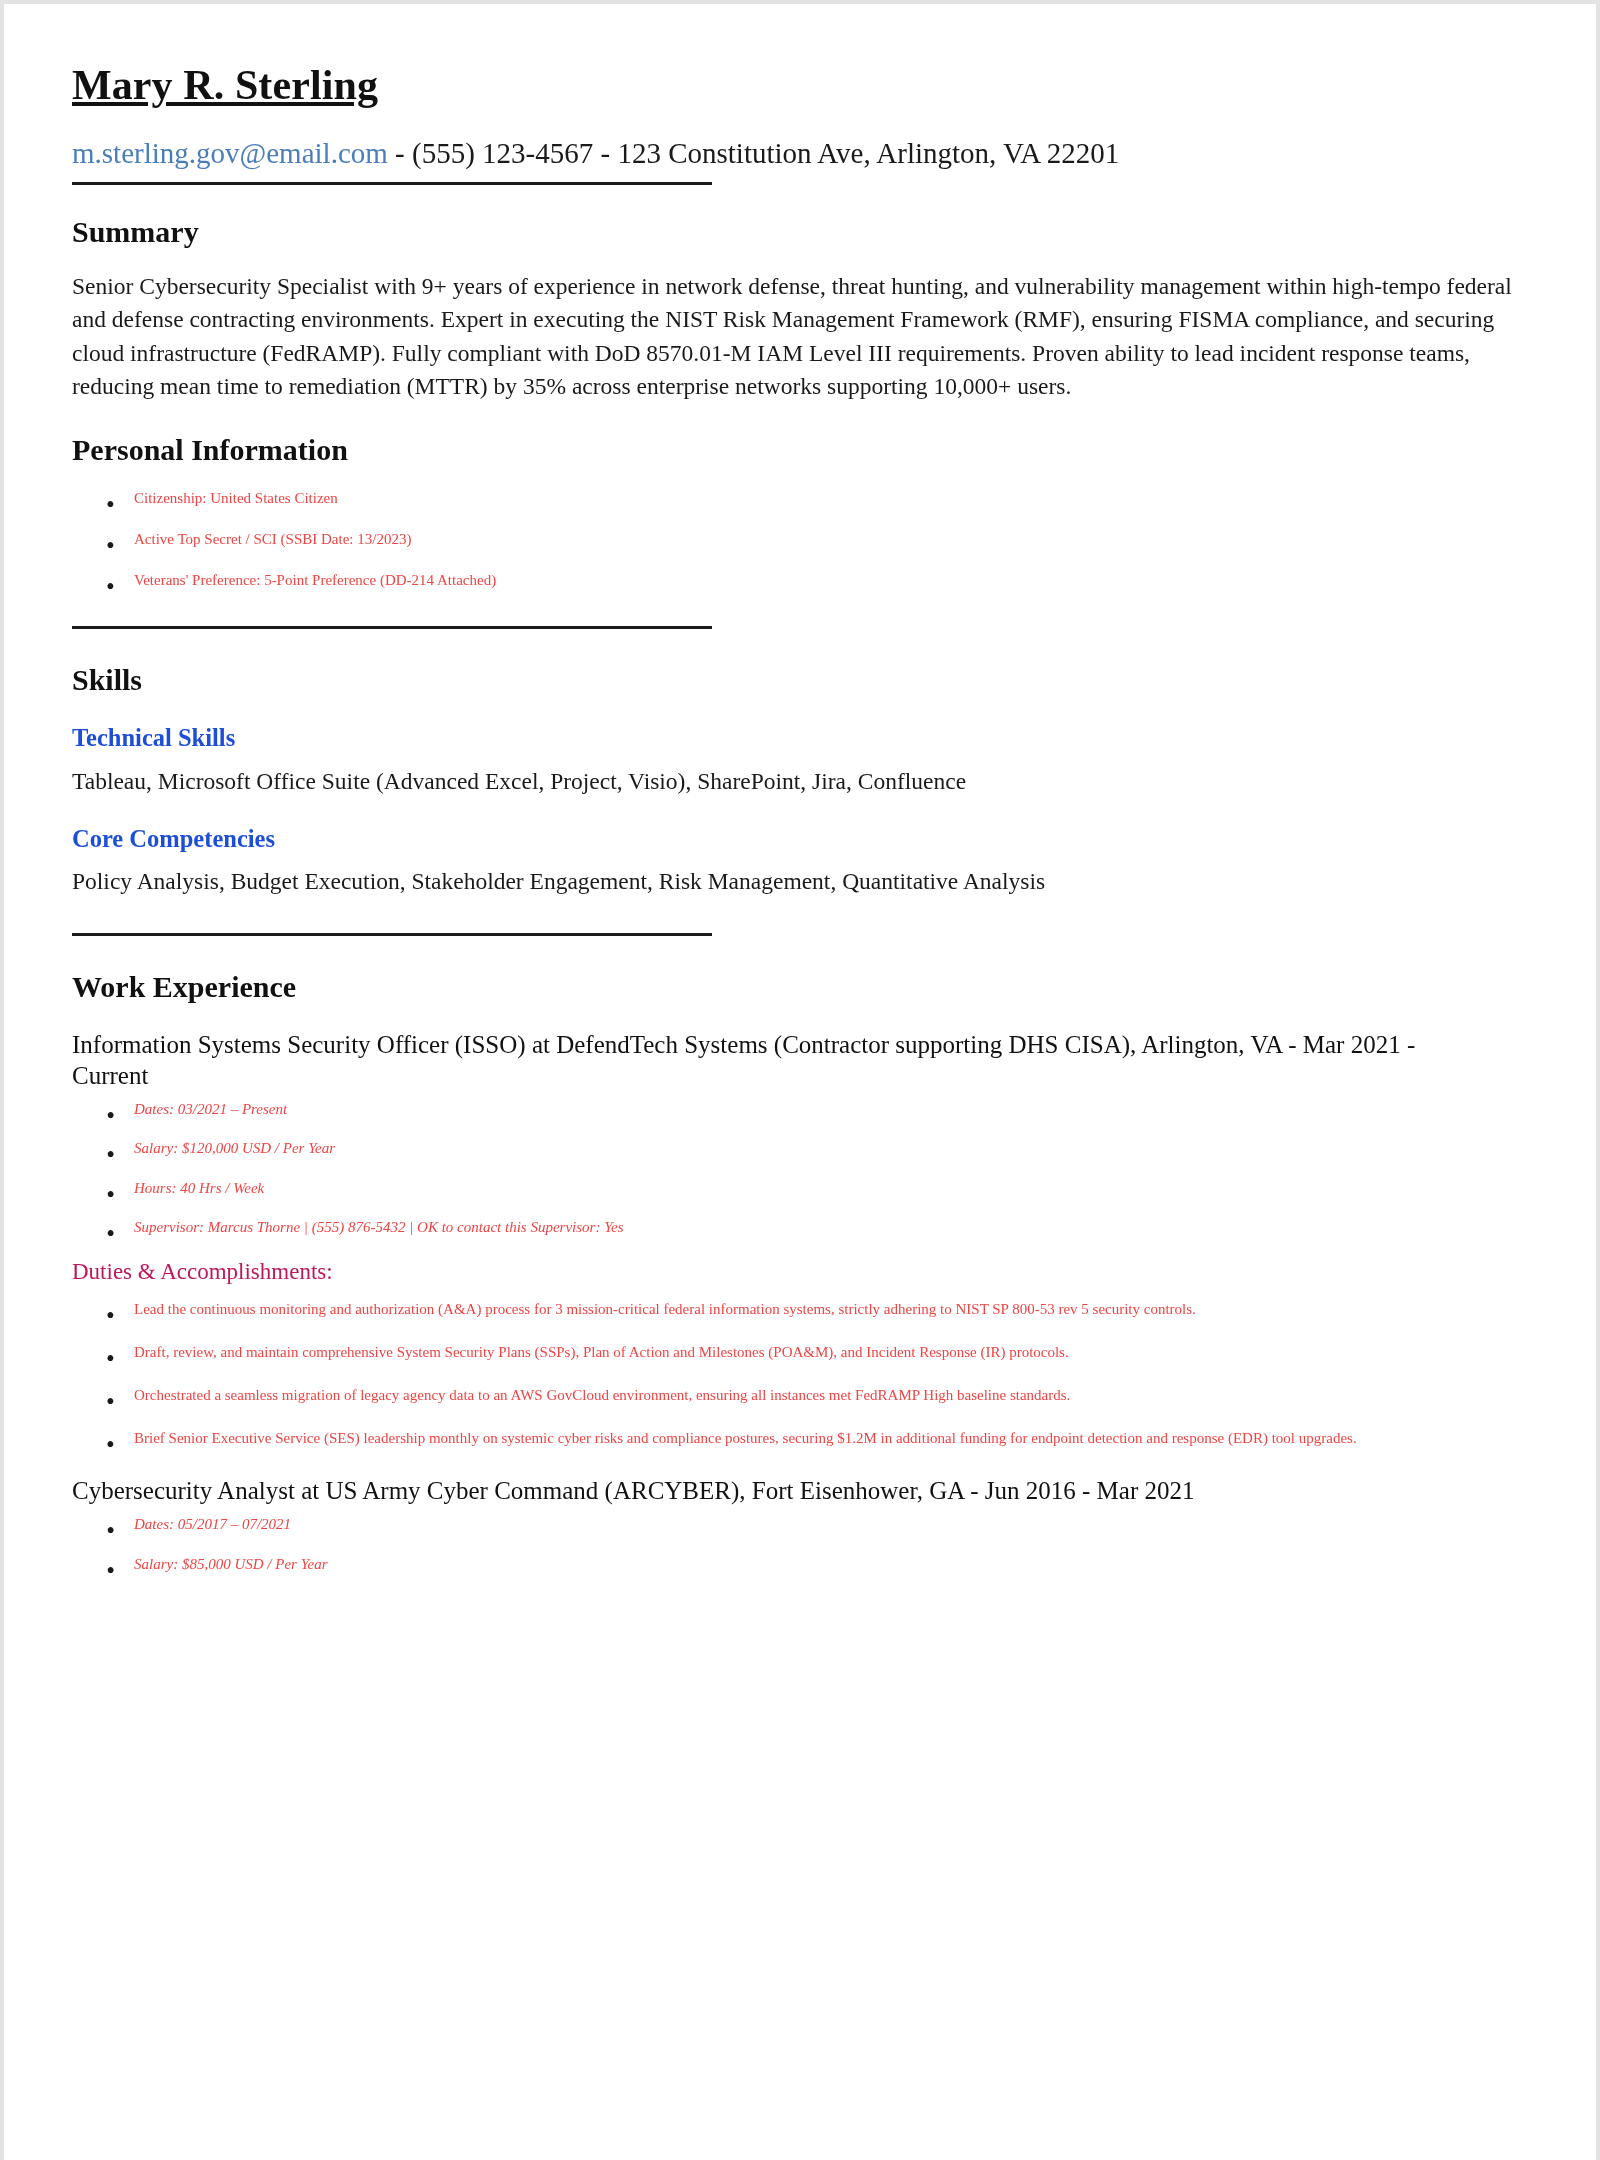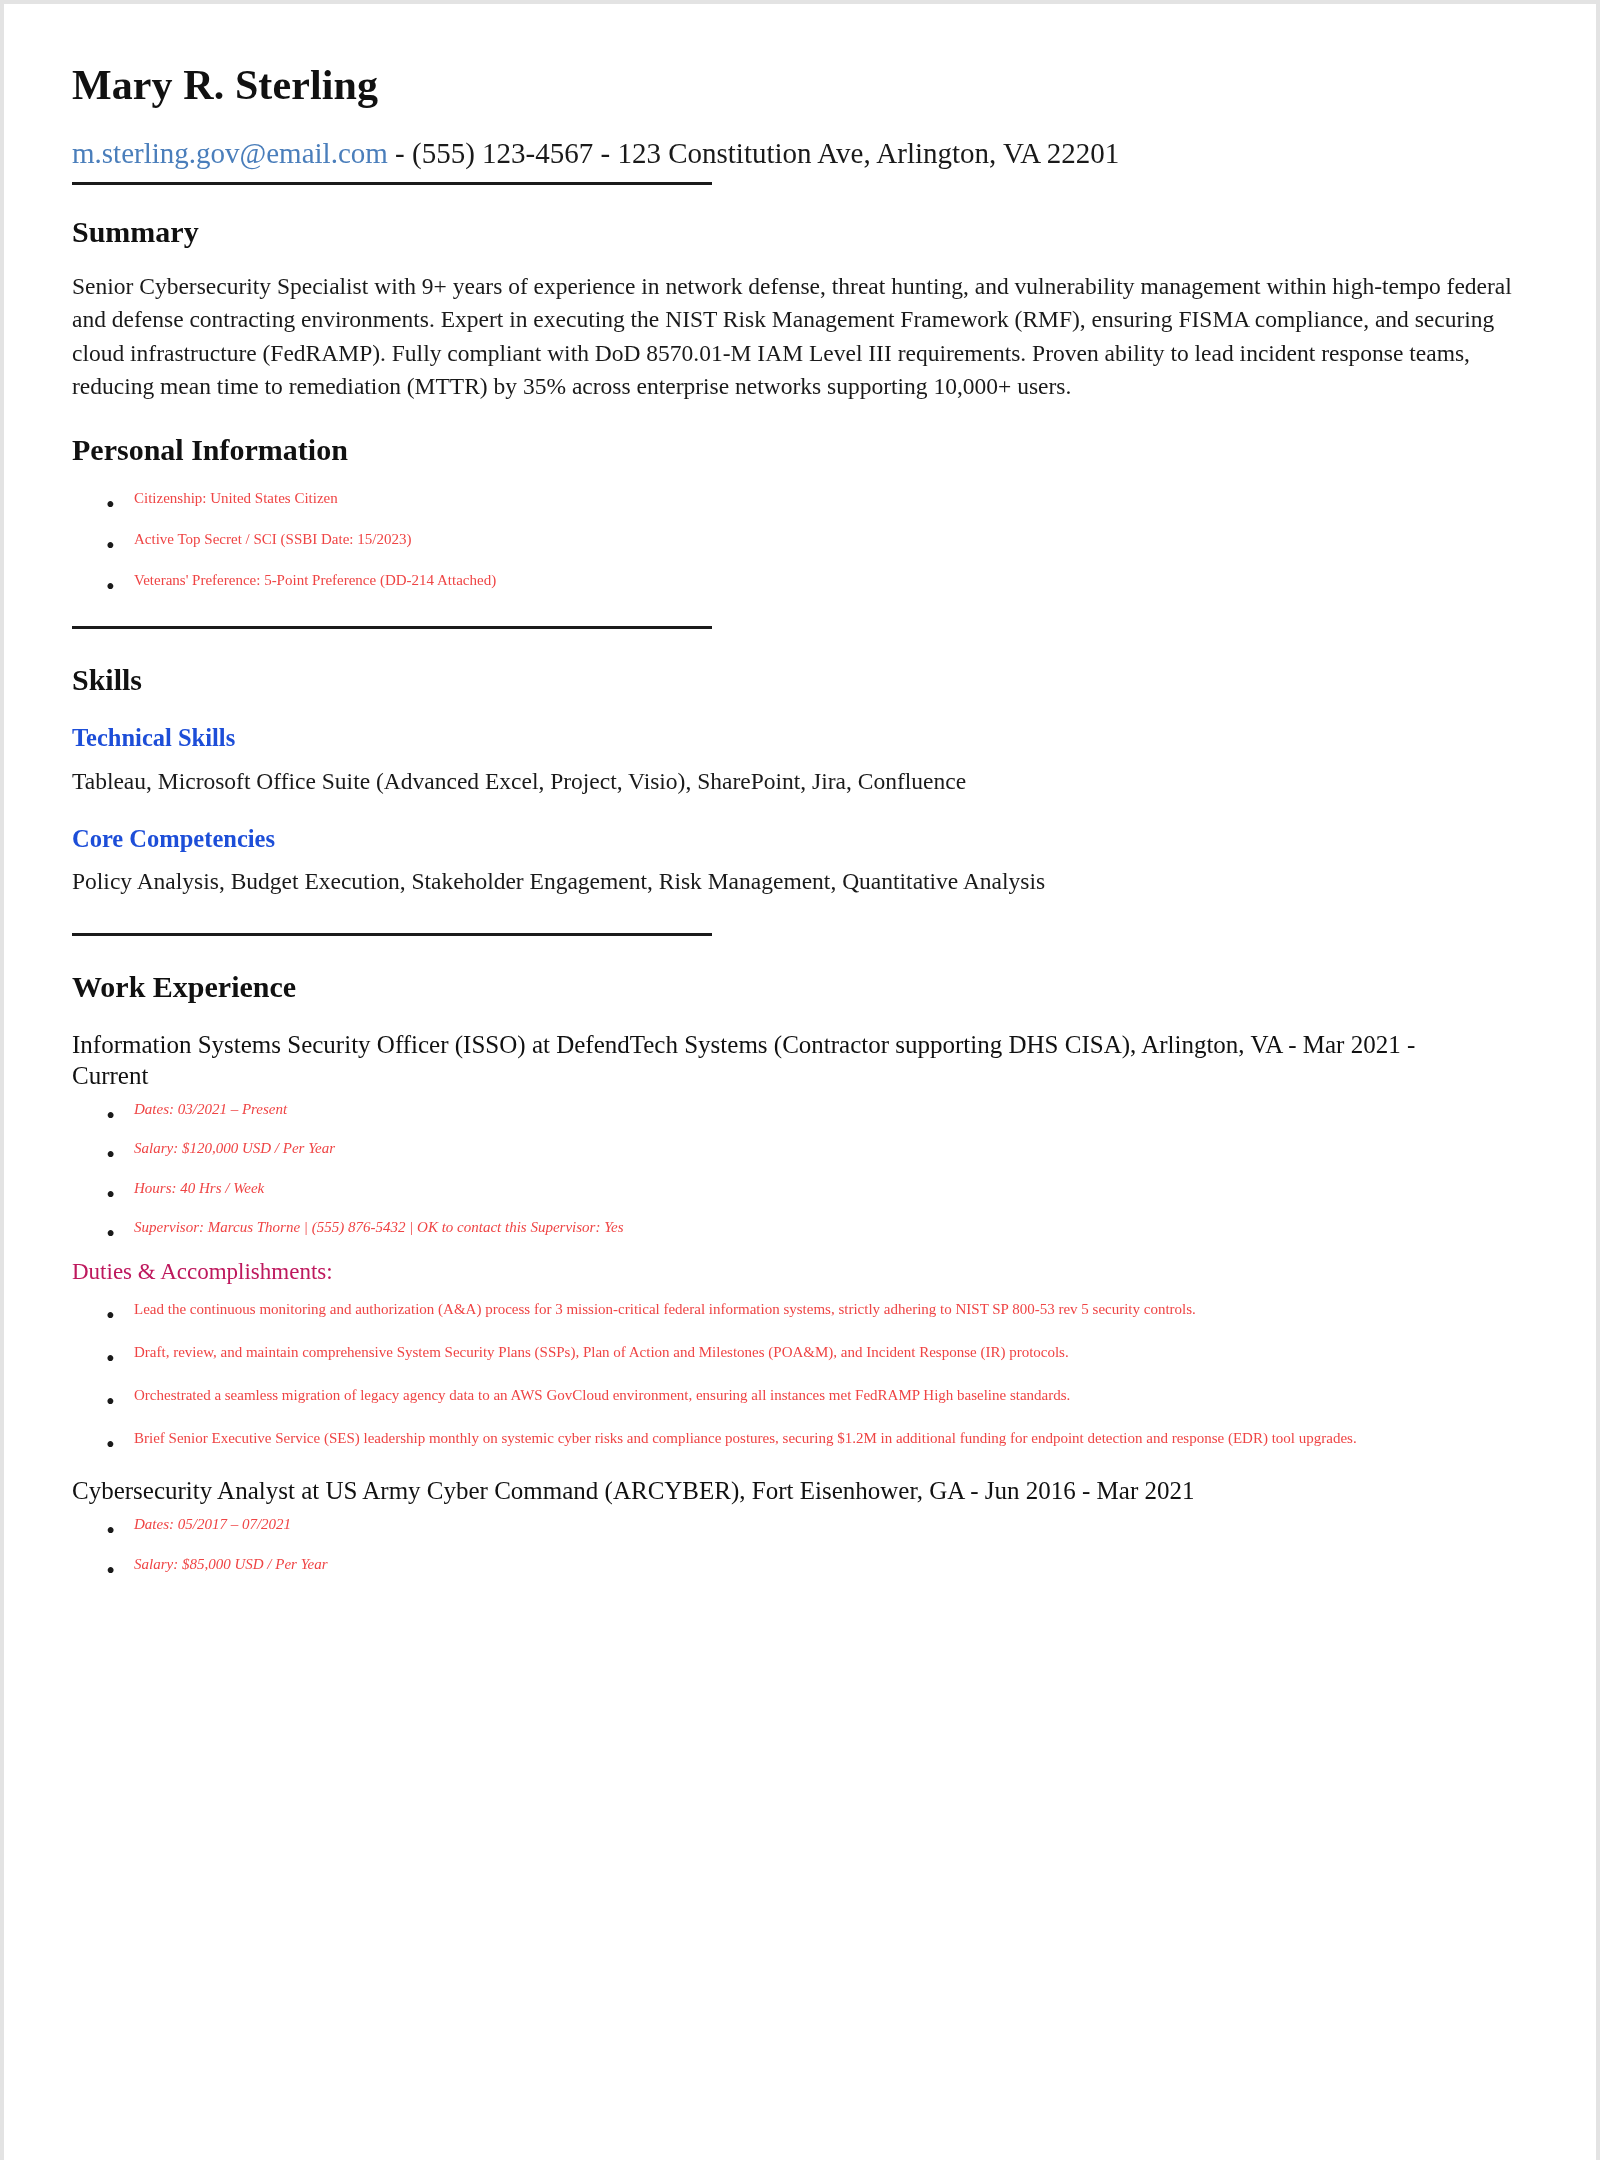--- a/index.html
+++ b/index.html
@@ -26,20 +26,21 @@
     overflow: hidden;
   }
 
   .name {
     font-size: 42px;
     font-weight: bold;
     color: #111111;
     margin: 0 0 26px 0;
     letter-spacing: 0.1px;
     line-height: 1.1;
+    text-decoration: underline;
   }
 
   .contact-line {
     font-size: 29px;
     color: #1a1a1a;
     line-height: 1.35;
     margin: 0;
     padding-bottom: 9px;
     border-bottom: 3px solid #1b1b1b;
     display: block;
@@ -138,21 +139,21 @@
       <a class="email-link" href="#">m.sterling.gov@email.com</a><span class="sep"> - </span><span>(555) 123-4567</span><span class="sep"> - </span><span>123 Constitution Ave, Arlington, VA 22201</span>
     </span>
   </div>
 
   <h2 class="section-title">Summary</h2>
   <p class="body-text">Senior Cybersecurity Specialist with 9+ years of experience in network defense, threat hunting, and vulnerability management within high-tempo federal and defense contracting environments. Expert in executing the NIST Risk Management Framework (RMF), ensuring FISMA compliance, and securing cloud infrastructure (FedRAMP). Fully compliant with DoD 8570.01-M IAM Level III requirements. Proven ability to lead incident response teams, reducing mean time to remediation (MTTR) by 35% across enterprise networks supporting 10,000+ users.</p>
 
   <h2 class="section-title">Personal Information</h2>
   <ul class="bullets">
     <li>Citizenship: United States Citizen</li>
-    <li>Active Top Secret / SCI (SSBI Date: 15/2023)</li>
+    <li>Active Top Secret / SCI (SSBI Date: 13/2023)</li>
     <li>Veterans' Preference: 5-Point Preference (DD-214 Attached)</li>
   </ul>
 
   <hr class="rule">
 
   <h2 class="section-title">Skills</h2>
 
   <h3 class="sub-title">Technical Skills</h3>
   <p class="body-text">Tableau, Microsoft Office Suite (Advanced Excel, Project, Visio), SharePoint, Jira, Confluence</p>
 

